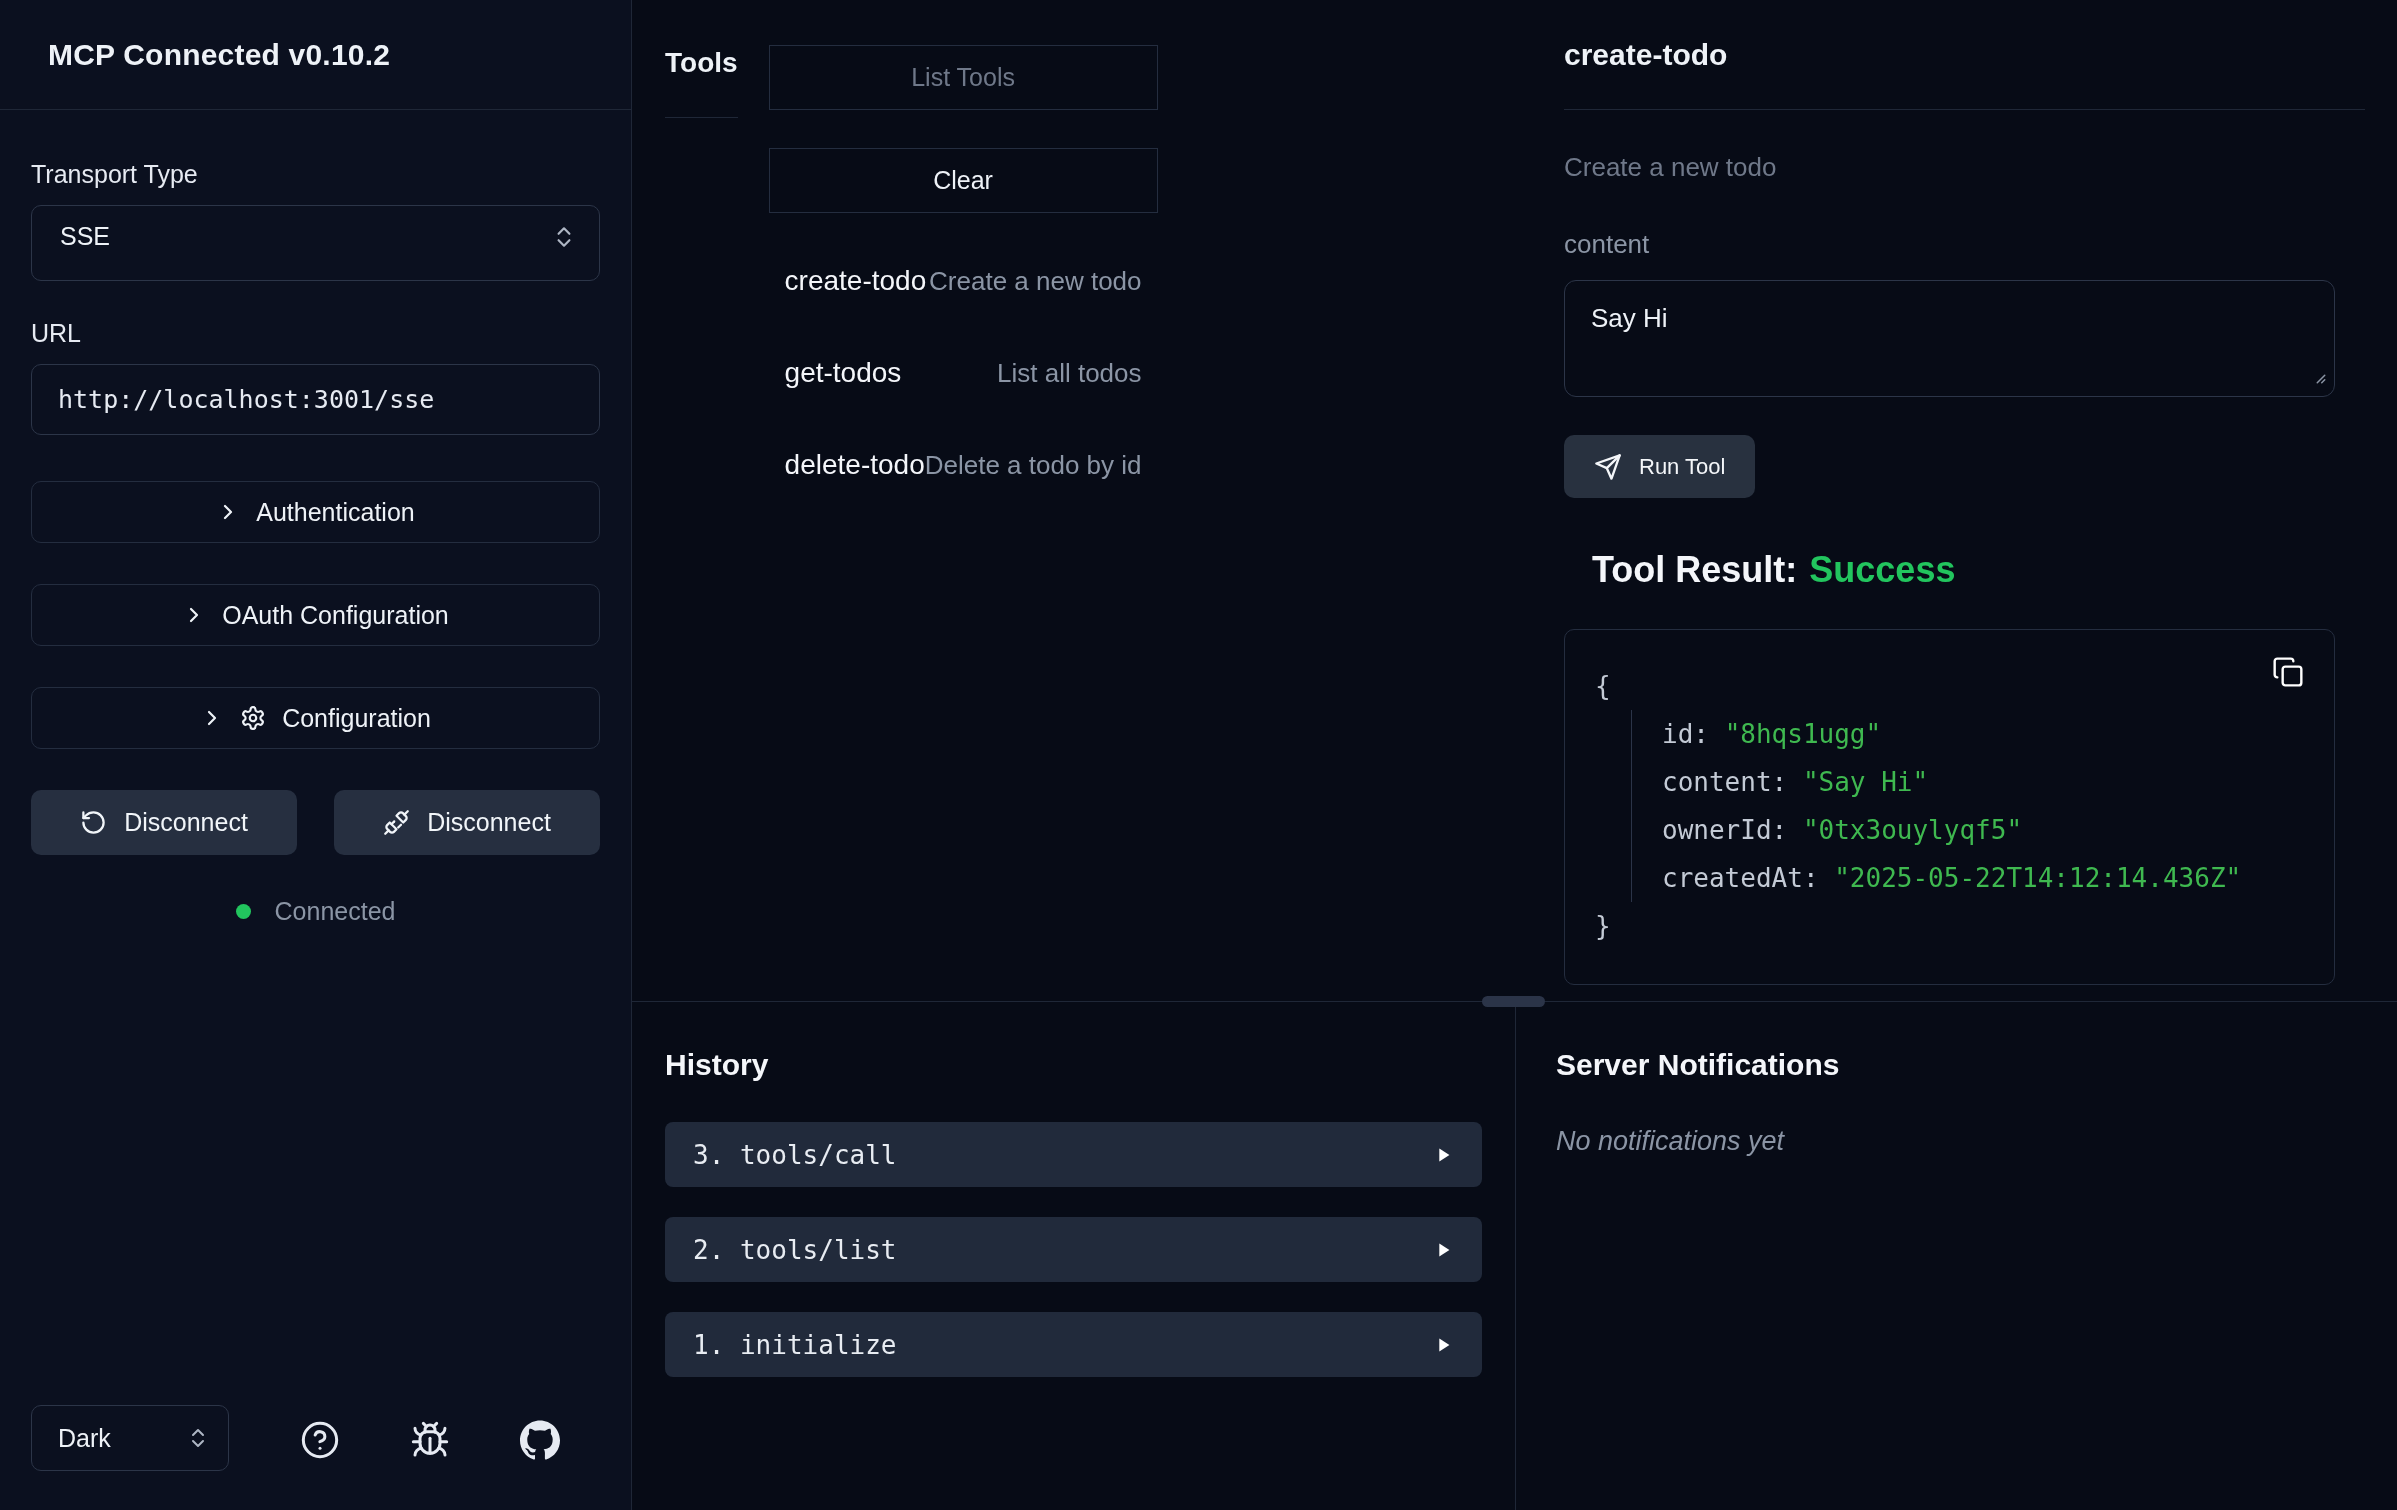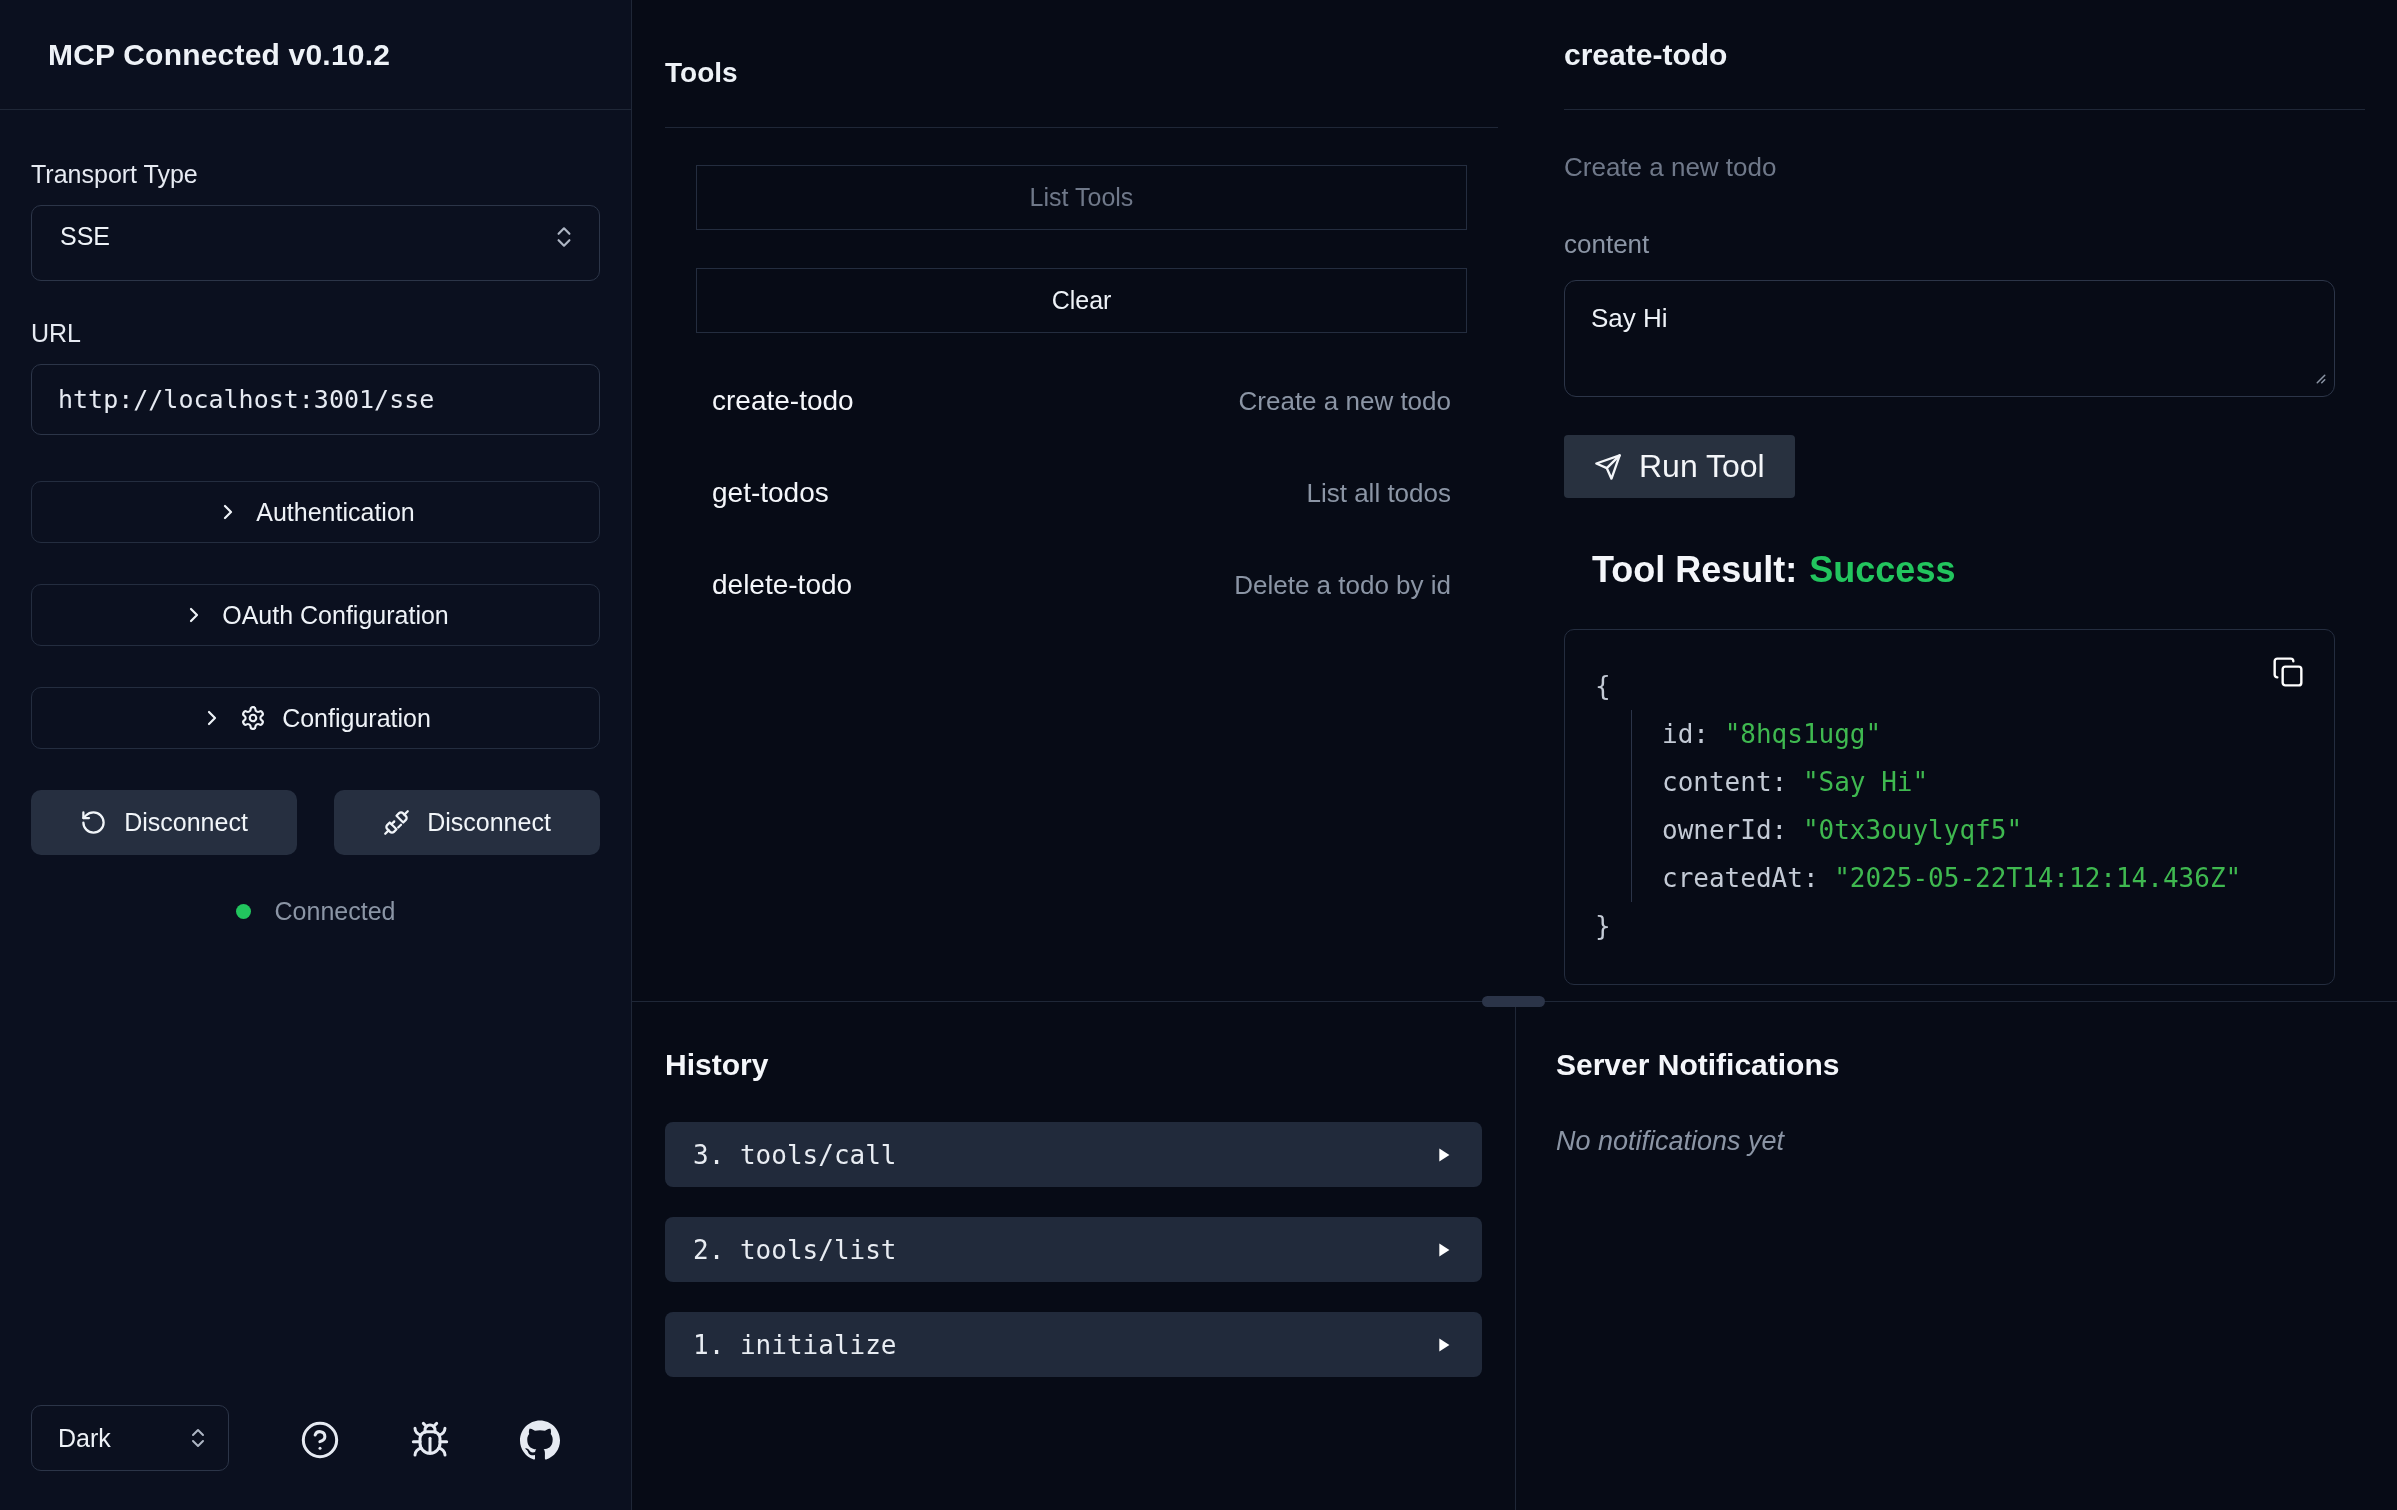--- a/index.html
+++ b/index.html
@@ -69,21 +69,21 @@
   .drag-handle {
     position:absolute; bottom:-6px; left:850px; width:63px; height:11px;
     border-radius:6px; background:#2b3448; z-index:3; cursor:row-resize;
   }
   .pane-header {
     height:110px; min-height:110px; display:flex; align-items:center;
     border-bottom:1px solid #1f2737;
   }
 
   
-  .tools-pane { width:899px; min-width:899px; padding:18px 33px; display:flex; flex-direction:column; }
+  .tools-pane { width:899px; min-width:899px; padding:8px 33px; display:flex; flex-direction:row; }
   .tools-pane .pane-header { font-size:28px; font-weight:600; }
   .tools-content { padding:37px 31px 0; }
   .ghost-btn {
     display:flex; align-items:center; justify-content:center;
     width:100%; height:65px; border:1px solid #242d3f; border-radius:0;
     background:transparent; font-size:25px; cursor:pointer;
     font-family:"Liberation Sans", sans-serif;
   }
   .ghost-btn.muted { color:#6f7889; margin-bottom:38px; }
   .ghost-btn.normal { color:#eef2f7; }
@@ -104,22 +104,22 @@
   .textarea-wrap { position:relative; width:calc(100% - 30px); }
   .content-textarea {
     width:100%; height:117px; background:transparent;
     border:1px solid #2c3548; border-radius:12px; color:#eef2f7;
     font-size:26px; font-family:"Liberation Sans", sans-serif;
     padding:22px 26px; resize:none; outline:none; display:block;
   }
   .resize-grip { position:absolute; right:8px; bottom:8px; color:#8b95a5; }
   .run-btn {
     margin-top:38px; height:63px; display:inline-flex; align-items:center; gap:17px;
-    background:#28313f; border:none; border-radius:4px; padding:0 30px;
-    font-size:32px; font-weight:500; color:#f4f6f9; cursor:pointer;
+    background:#28313f; border:none; border-radius:10px; padding:0 30px;
+    font-size:22px; font-weight:500; color:#f4f6f9; cursor:pointer;
     font-family:"Liberation Sans", sans-serif;
   }
   .result-line { margin-top:51px; font-size:36px; font-weight:700; color:#f4f6fa;margin-left:28px; }
   .result-status { color:#22c55e; margin-left:12px; }
   .json-box {
     margin-top:38px; width:calc(100% - 30px); border:1px solid #242d3f; border-radius:10px;
     padding:32px 30px 34px; position:relative;
     font-family:"DejaVu Sans Mono", monospace; font-size:26px; line-height:48px;
     color:#c3cad5;
   }

